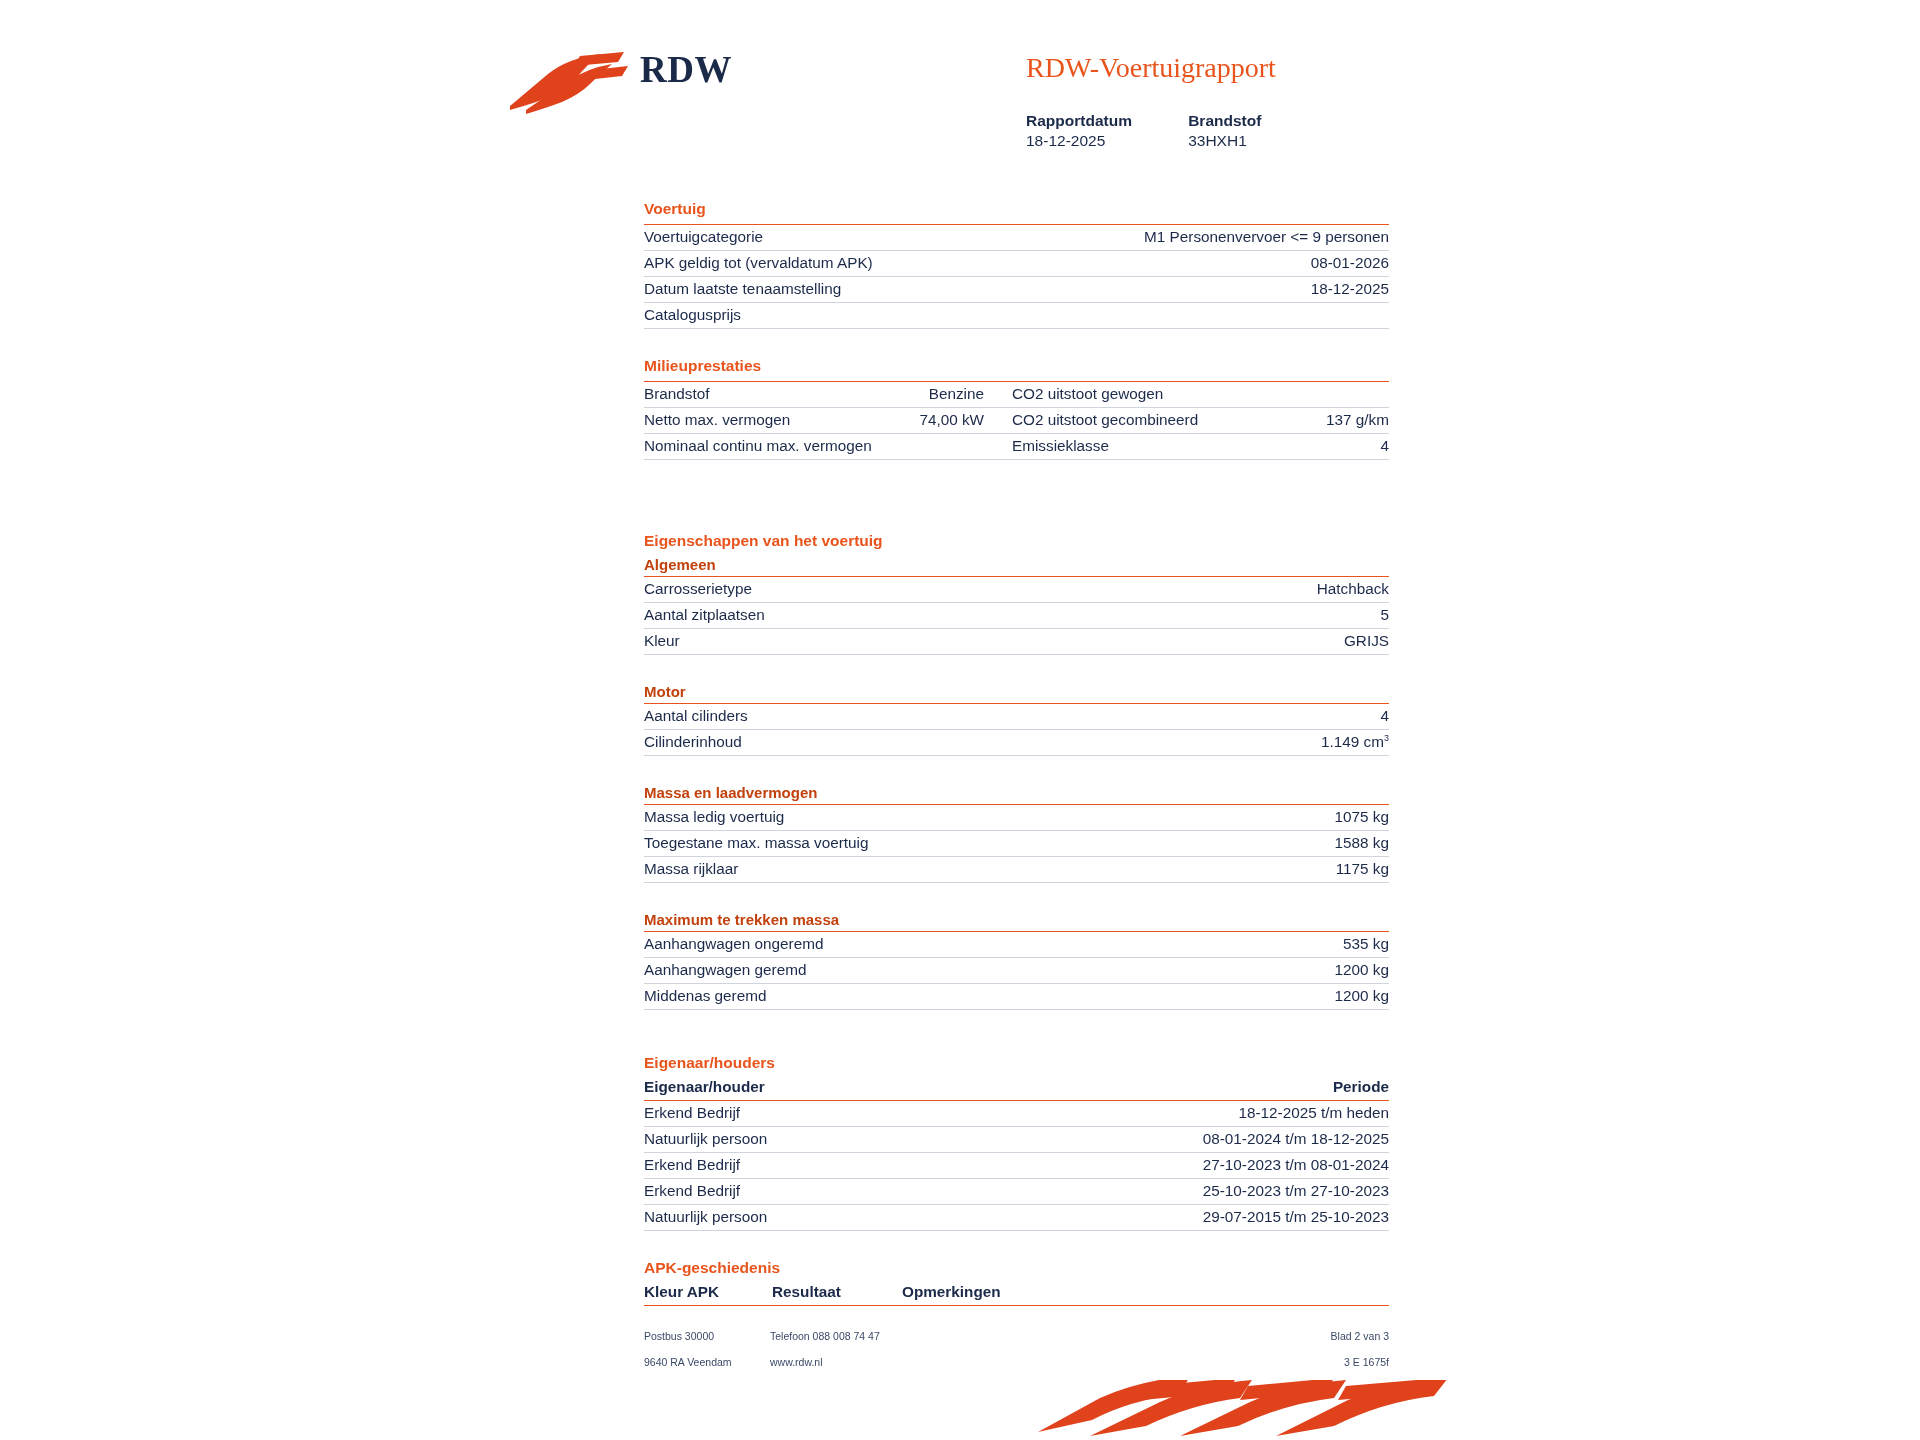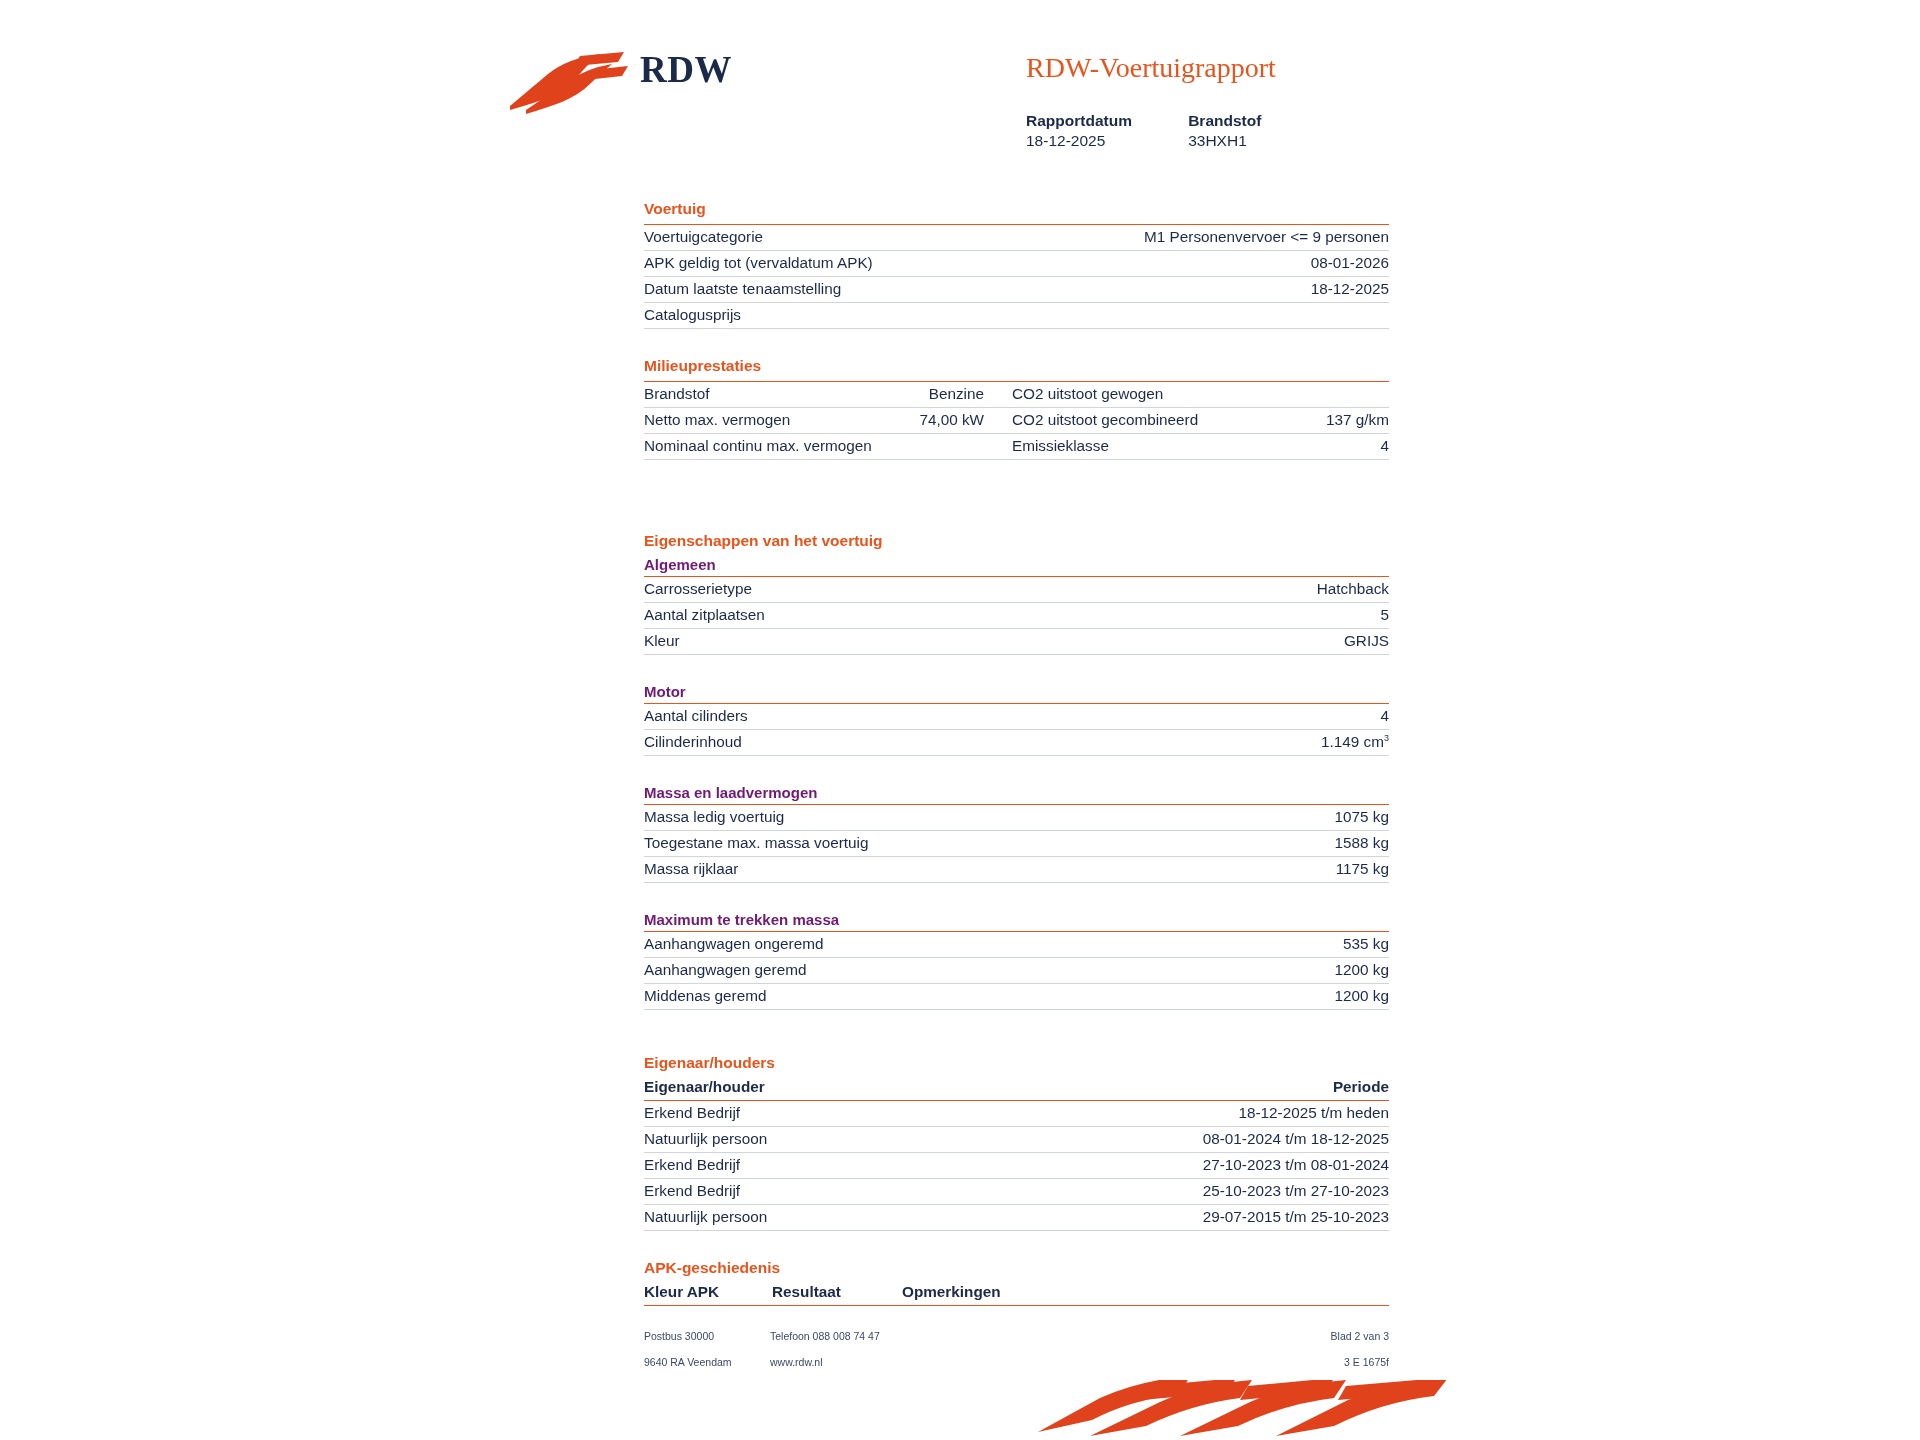--- a/index.html
+++ b/index.html
@@ -93,21 +93,21 @@
     color: #e8541c;
     font-weight: 700;
     font-size: 15.5px;
     margin: 0 0 6px 0;
   }
   .sec-title.mt {
     margin-top: 0;
   }
 
   .sub-title {
-    color: #701a75;
+    color: #c2410c;
     font-weight: 700;
     font-size: 15px;
     margin: 0 0 0 0;
     padding-bottom: 3px;
   }
 
   table.rows {
     border-collapse: collapse;
     width: 100%;
     font-size: 15.3px;

